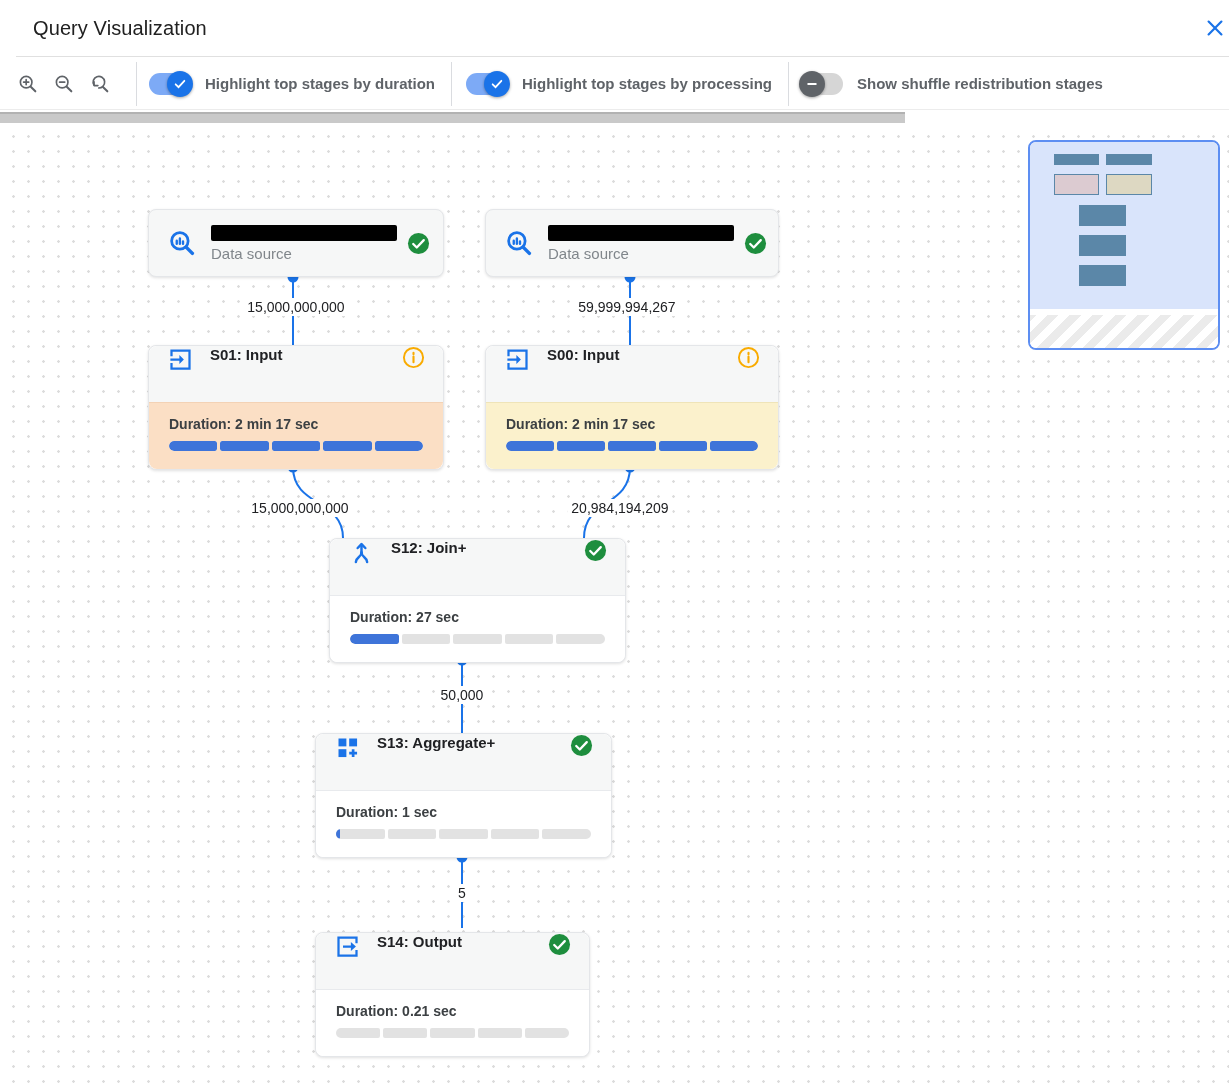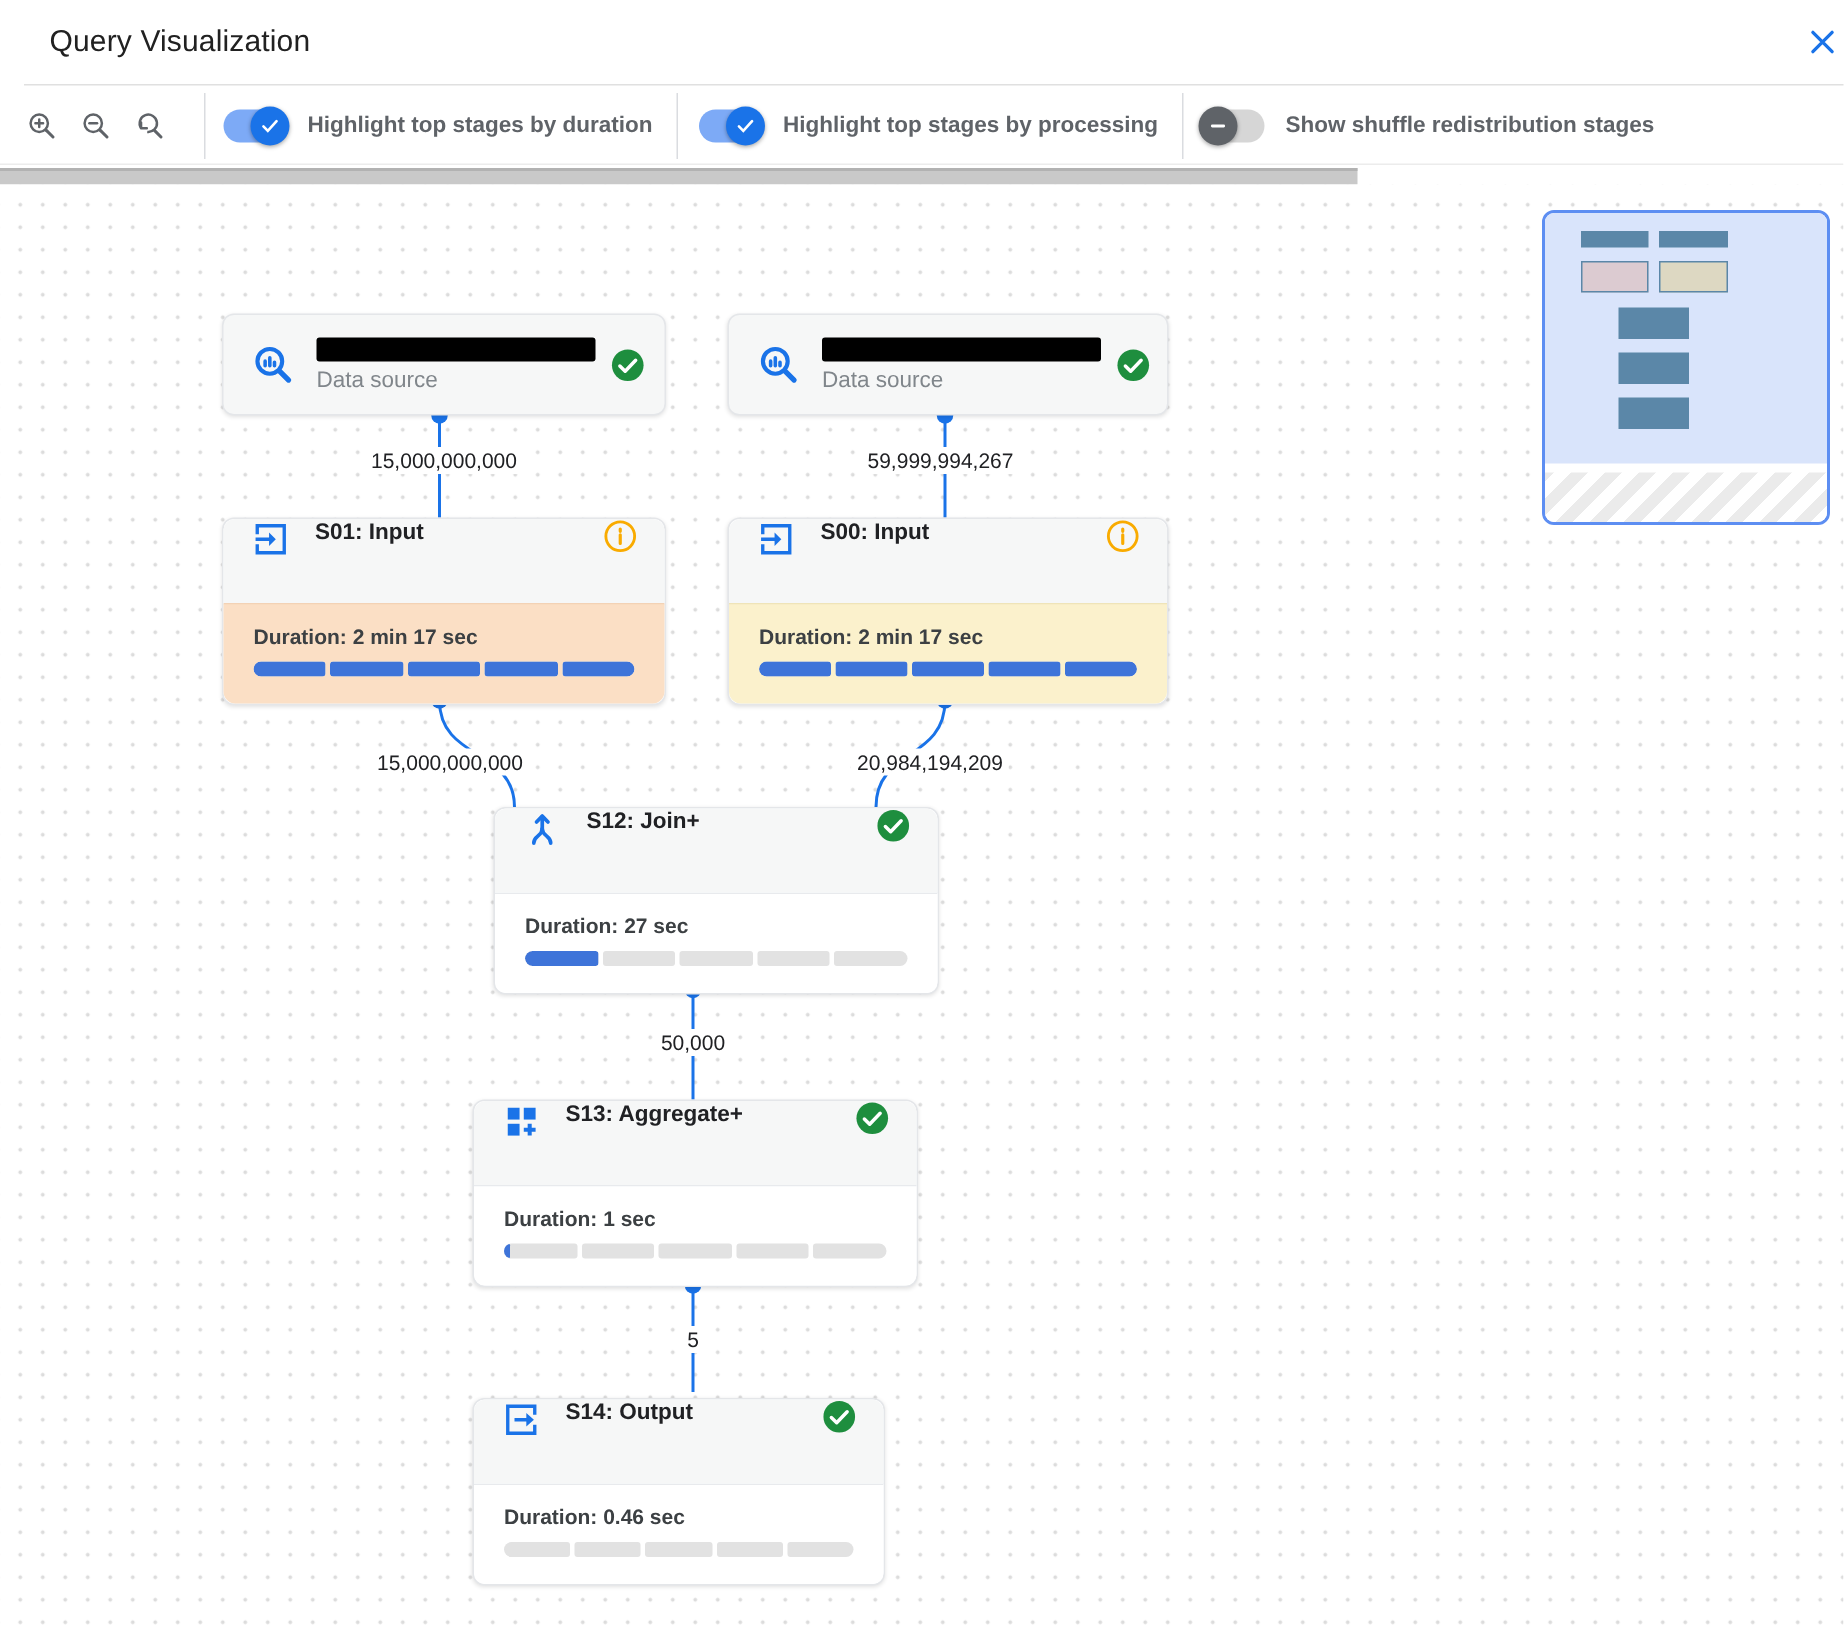--- a/index.html
+++ b/index.html
@@ -388,21 +388,21 @@
         </span>
         <span class="stage-title">S14: Output</span>
         <span class="status">
           <svg width="23" height="23" viewBox="0 0 24 24">
             <circle cx="12" cy="12" r="11" fill="#1e8e3e"></circle>
             <path d="M6.5 12.5 L10.2 16.2 L17.5 8.5" stroke="#fff" stroke-width="2.4" fill="none" stroke-linecap="round" stroke-linejoin="round"></path>
           </svg>
         </span>
       </div>
       <div class="stage-body white">
-        <div class="duration">Duration: 0.46 sec</div>
+        <div class="duration">Duration: 0.21 sec</div>
         <div class="progress">
             <div class="seg">
               <div class="seg-fill" style="width: 0%;"></div>
             </div>
             <div class="seg">
               <div class="seg-fill" style="width: 0%;"></div>
             </div>
             <div class="seg">
               <div class="seg-fill" style="width: 0%;"></div>
             </div>

